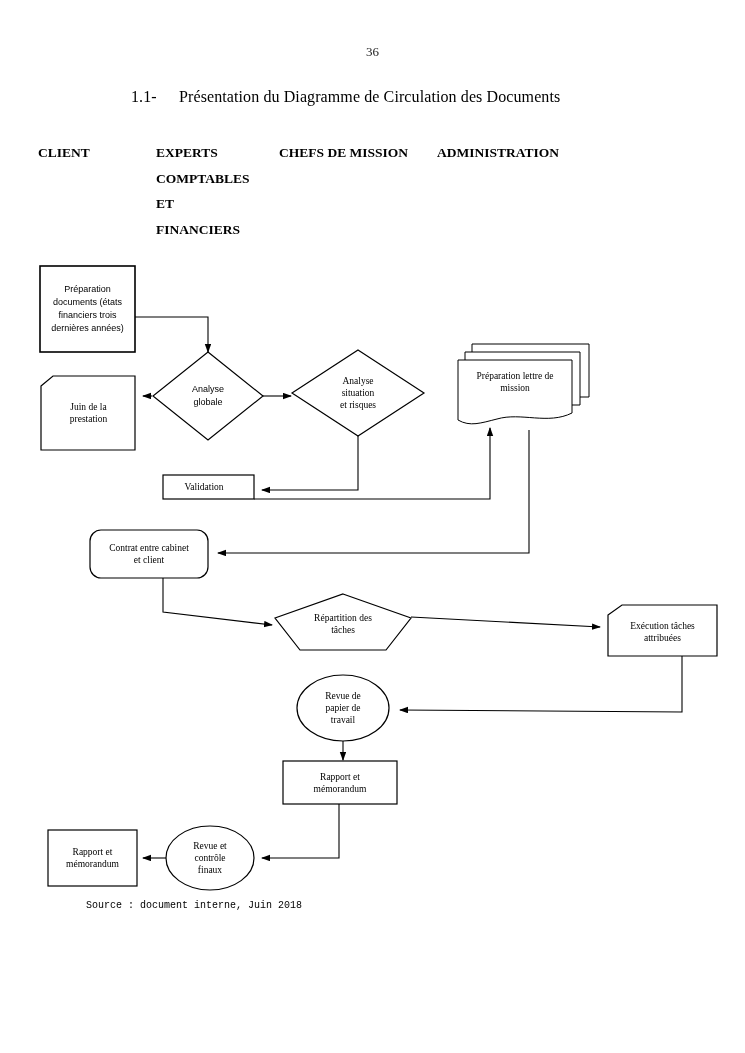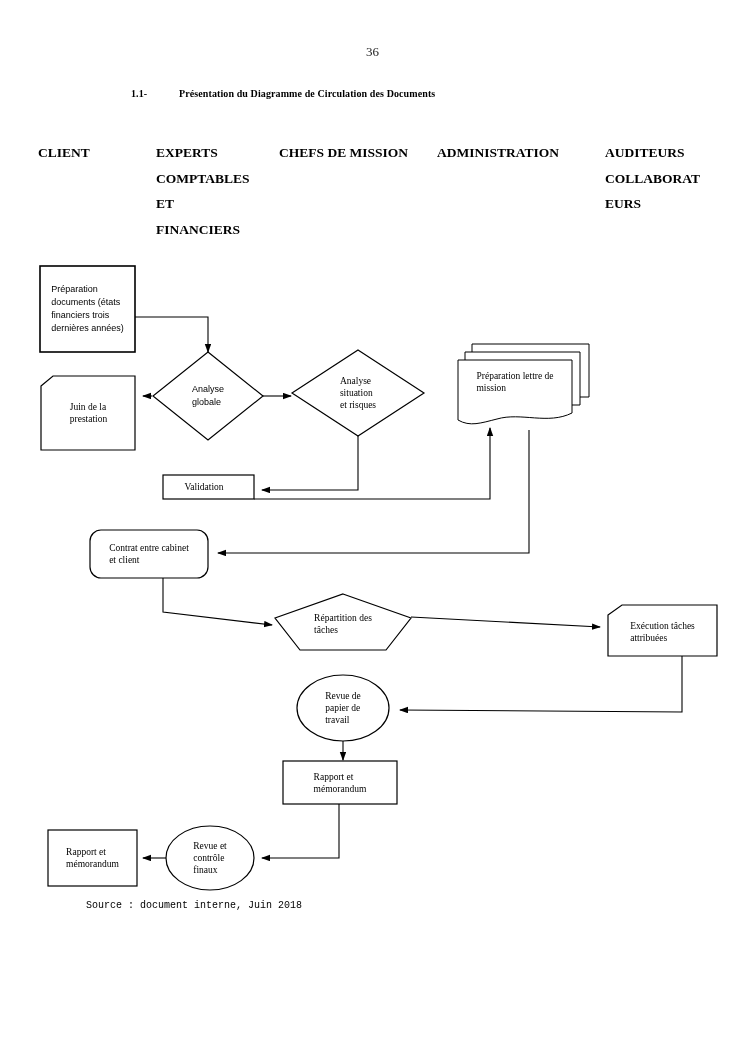--- a/index.html
+++ b/index.html
@@ -29,22 +29,22 @@
     width: 745px;
     text-align: center;
     font-family: "Liberation Serif", serif;
     font-size: 13px;
     color: #1a1a1a;
   }
   .section-title {
     position: absolute;
     left: 131px; top: 88px;
     font-family: "Liberation Serif", serif;
-    font-weight: bold;
-    font-size: 10px;
+    font-weight: normal;
+    font-size: 16px;
     letter-spacing: 0.1px;
     white-space: nowrap;
   }
   .section-title .num { display: inline-block; width: 48px; }
 
   .col-head {
     position: absolute;
     font-family: "Liberation Serif", serif;
     font-weight: bold;
     font-size: 13.5px;
@@ -66,20 +66,21 @@
     width: 745px;
     height: 1053px;
   }
   #diagram svg { display: block; }
 
   .node-label {
     position: absolute;
     display: flex;
     align-items: center;
     justify-content: center;
+    text-align: center;
     font-family: "Liberation Serif", serif;
     font-size: 9.5px;
     line-height: 12px;
     color: #000;
     pointer-events: none;
     white-space: pre-line;
   }
   .node-label.sans {
     font-family: "Liberation Sans", sans-serif;
     font-size: 9px;
@@ -97,23 +98,20 @@
     <span class="num">1.1-</span><span>Présentation du Diagramme de Circulation des Documents</span>
   </div>
 
   <div class="col-head" style="left:38px; top:140px;font-family:Liberation Serif, serif;">CLIENT</div>
   <div class="col-head" style="left:156px; top:140px;">EXPERTS
 COMPTABLES
 ET
 FINANCIERS</div>
   <div class="col-head" style="left:279px; top:140px;">CHEFS DE MISSION</div>
   <div class="col-head" style="left:437px; top:140px;">ADMINISTRATION</div>
-  <div class="col-head" style="left:605px; top:140px;">AUDITEURS
-COLLABORAT
-EURS</div>
 
   <div id="diagram">
     <svg width="745" height="1053" viewBox="0 0 745 1053" xmlns="http://www.w3.org/2000/svg">
       <defs>
         <marker id="arrow" markerWidth="9" markerHeight="9" refX="8" refY="3.2" orient="auto" markerUnits="userSpaceOnUse">
           <path d="M0,0 L9,3.2 L0,6.4 z" fill="#000"></path>
         </marker>
       </defs>
 
       <g fill="none" stroke="#000" stroke-width="1.1">

